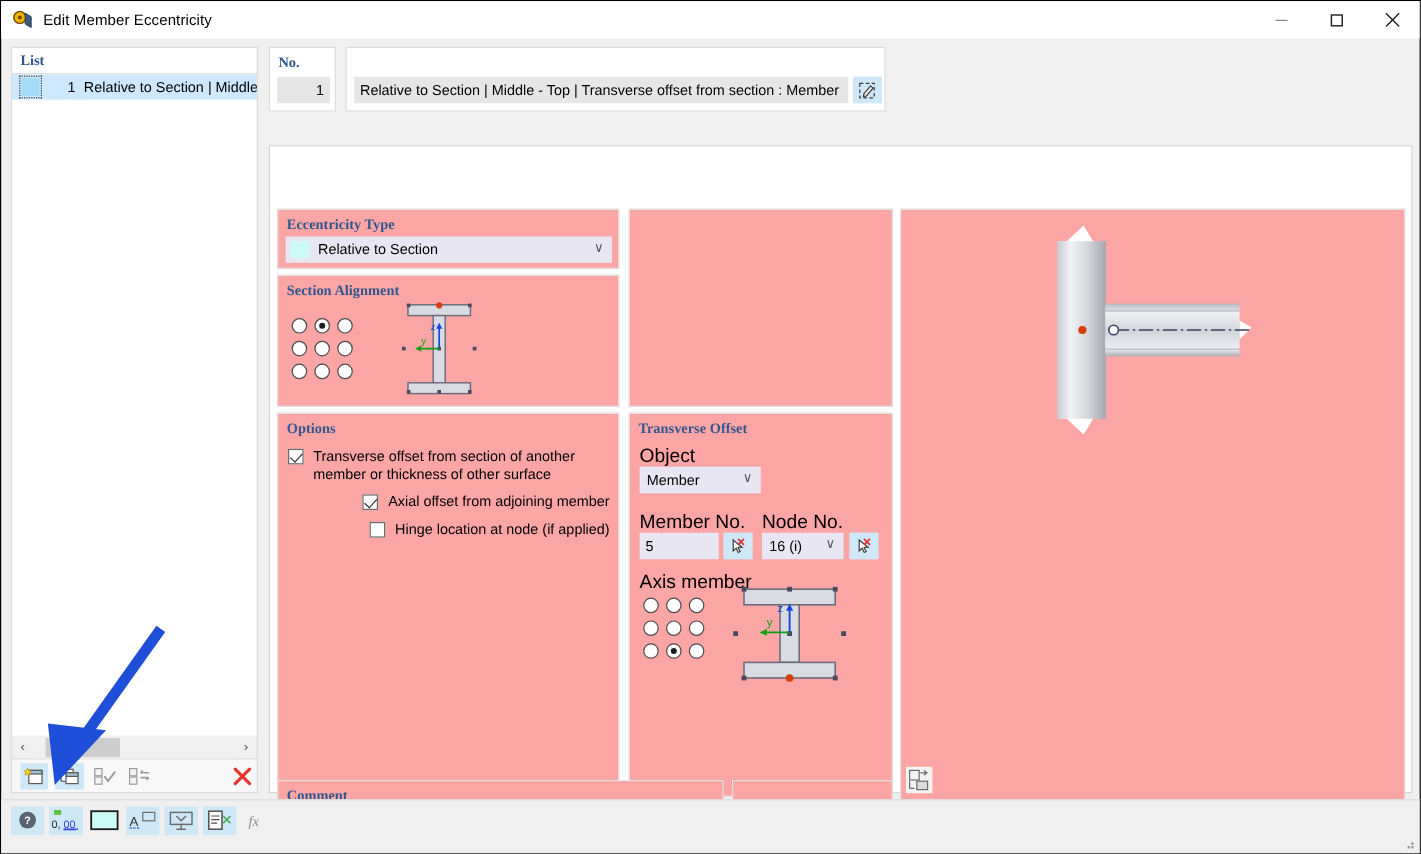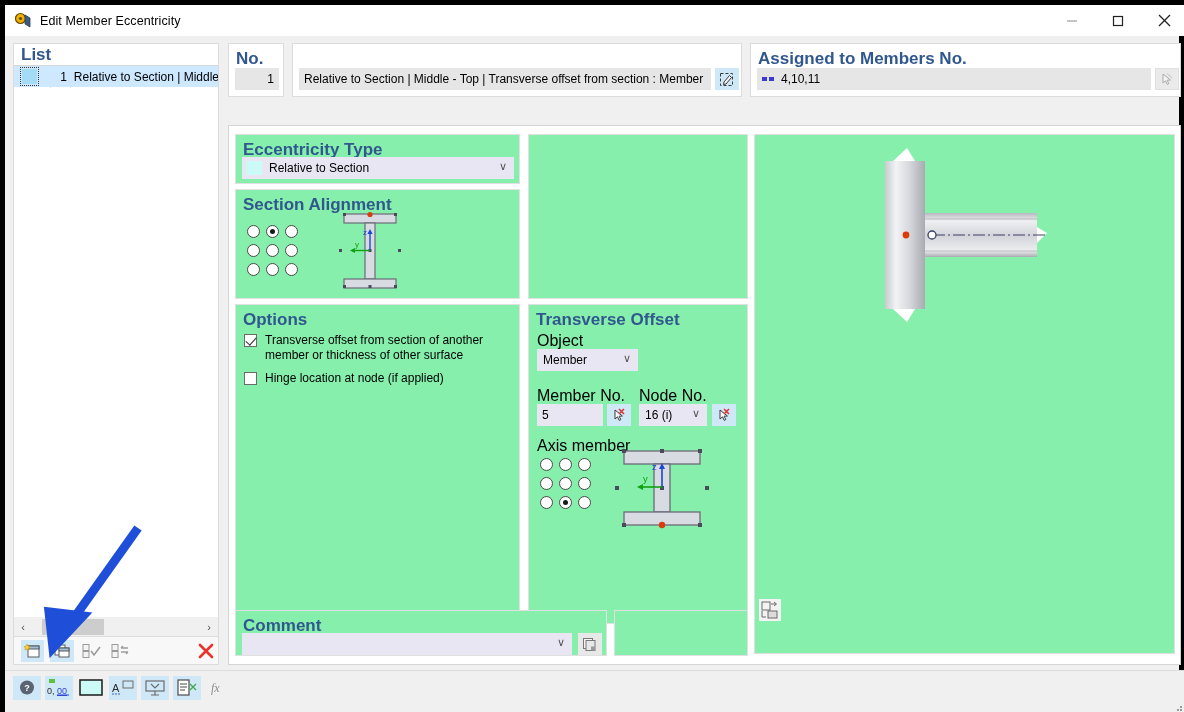--- a/index.html
+++ b/index.html
@@ -8,21 +8,21 @@
     width: 1184px; height: 712px;
     overflow: hidden;
     font-family: "Liberation Sans", sans-serif;
     font-size: 12px;
     color: #000;
     background: #f0f0f0;
   }
   .window {
     position: absolute; inset: 0;
     background: #f0f0f0;
-    border: 5px solid #000000;
+    border: 1px solid #000000;
   }
   
   .titlebar {
     position: absolute; left: 0; top: 0; width: 1182px; height: 31px;
     background: #ffffff;
     display: flex; align-items: center;
   }
   .title-icon {
     width: 18px; height: 18px; margin-left: 9px; margin-right: 8px;
     position: relative; flex: none;
@@ -34,21 +34,21 @@
   .win-btn {
     width: 46px; height: 31px; display: flex; align-items: center; justify-content: center;
     font-size: 13px; color: #202020;
   }
 
   
   .panel {
     background: #fff; border: 1px solid #dcdcdc;
   }
   .grp-label {
-    color: #31578f; font-size: 17px; font-weight: bold;
+    color: #31578f; font-size: 12px; font-weight: bold; font-family: Liberation Serif, serif;
   }
   .field {
     background: #e6e6e6; border: none; height: 22px;
     font-family: "Liberation Sans", sans-serif; font-size: 12px;
     color: #000; padding: 0 5px; outline: none;
   }
   .field.lav { background: #e7e6f2; }
 
   #list-panel { position: absolute; left: 8px; top: 38px; width: 206px; height: 594px; }
   #list-head {
@@ -95,21 +95,21 @@
   #tab-main {
     position: absolute; left: 0; top: 0; width: 56px; height: 24px;
     background: #fff; border: 1px solid #d5d5d5; border-bottom: none;
     display:flex; align-items:center; justify-content:center; font-size: 12px;
   }
   #maincard {
     position: absolute; left: 223px; top: 120px; width: 953px; height: 540px;
     background: #fff; border: 1px solid #d5d5d5;
   }
 
-  .gbox { position: absolute; background: #86efac; border: 1px solid #e0e0e0; }
+  .gbox { position: absolute; background: #fca5a5; border: 1px solid #e0e0e0; margin-top: 44px; }
   .gbox > .grp-label { position: absolute; left: 7px; top: 5px; }
 
   #g-ecc { left: 6px; top: 8px; width: 285px; height: 50px; }
   .combo {
     position: absolute; background: #e7e6f2; height: 22px;
     display: flex; align-items: center; font-size: 12px; padding-left: 4px;
   }
   .combo .chev { position: absolute; right: 7px; top: 3px; color: #555; font-size: 11px; }
   .sw-cyan { width: 16px; height: 14px; background: #ccfaf7; margin-right: 7px; }
 
@@ -118,21 +118,21 @@
   #g-toff  { left: 299px; top: 178px; width: 220px; height: 320px; }
   #g-blank1 { left: 299px; top: 8px; width: 220px; height: 165px; }
   #g-preview { left: 525px; top: 8px; width: 421px; height: 520px; }
   #g-comment { left: 6px; top: 484px; width: 372px; height: 46px; }
   #g-blank2 { left: 385px; top: 484px; width: 134px; height: 46px; }
 
   .radio { width: 13px; height: 13px; border: 1.5px solid #4a4a4a; border-radius: 50%; background: #fff; position: relative; }
   .radio.sel::after { content:""; position:absolute; left:3px; top:3px; width:5px; height:5px; border-radius:50%; background:#1a1a1a; }
   .radio-grid { position: absolute; display: grid; grid-template-columns: repeat(3, 19px); grid-template-rows: repeat(3, 19px); align-items:center; justify-items:center; }
 
-  .cbrow { display: flex; align-items: flex-start; margin-bottom: 8px; }
+  .cbrow { display: flex; align-items: flex-start; margin-bottom: 8px; justify-content: flex-end; }
   .cbox {
     width: 13px; height: 13px; border: 1px solid #6b6b6b; background: #fff;
     margin-right: 8px; flex: none; position: relative; margin-top: 1px;
   }
   .cbox.checked::after {
     content:""; position:absolute; left:3px; top:0px; width:5px; height:9px;
     border: solid #333; border-width: 0 1.6px 1.6px 0; transform: rotate(42deg);
   }
   .cb-label { font-size: 12px; line-height: 15px; }
 
@@ -260,36 +260,20 @@
   <div class="panel" id="name-panel">
     <input class="field" style="position: absolute; left: 6px; top: 24px; width: 412px;" value="Relative to Section | Middle - Top | Transverse offset from section : Member No">
     <div class="picker-btn" style="position:absolute;left:422px;top:24px;">
       <svg width="16" height="15" viewBox="0 0 16 15">
         <rect x="1.5" y="1.5" width="12" height="12" fill="none" stroke="#3a3a3a" stroke-width="1" stroke-dasharray="3 2"></rect>
         <path d="M5 10 L10.5 3.5 L12.5 5.5 L7 12 L4.5 12.5 Z" fill="#f2f2f2" stroke="#3a3a3a" stroke-width="1"></path>
       </svg>
     </div>
   </div>
 
-  <div class="panel" id="assign-panel">
-    <div class="grp-label" style="margin:5px 0 0 7px;">Assigned to Members No.</div>
-    <div class="field" style="position:absolute;left:6px;top:24px;width:394px;display:flex;align-items:center;">
-      <svg width="14" height="10" style="margin-right:5px;">
-          <rect x="0" y="3" width="5" height="4" fill="#3b3bcf"></rect>
-          <rect x="7" y="3" width="5" height="4" fill="#3b3bcf"></rect>
-        </svg>
-      <span>4,10,11</span>
-    </div>
-    <div class="picker-btn dim" style="position:absolute;left:404px;top:24px;">
-      <svg width="16" height="15" viewBox="0 0 16 15">
-        <path d="M4 2 L4 11 L6.5 8.8 L8.2 12.4 L9.8 11.6 L8.1 8.2 L11.4 8 Z" fill="#f4f4f4" stroke="#a9a9a9" stroke-width="1"></path>
-        <path d="M8 1.5 L13 6" stroke="#cfcfcf" stroke-width="1.4"></path>
-      </svg>
-    </div>
-  </div>
 
 
   <div id="maincard">
 
     <div class="gbox" id="g-ecc">
       <div class="grp-label">Eccentricity Type</div>
       <div class="combo" style="left:6px;top:22px;width:272px;">
         <div class="sw-cyan"></div>
         <span>Relative to Section</span>
         <span class="chev">∨</span>
@@ -339,20 +323,24 @@
     </div>
 
     <div class="gbox" id="g-opts">
       <div class="grp-label">Options</div>
       <div style="position:absolute;left:8px;top:28px;width:268px;">
         <div class="cbrow">
           <div class="cbox checked"></div>
           <div class="cb-label">Transverse offset from section of another member or thickness of other surface</div>
         </div>
         <div class="cbrow">
+          <div class="cbox checked"></div>
+          <div class="cb-label">Axial offset from adjoining member</div>
+        </div>
+        <div class="cbrow">
           <div class="cbox"></div>
           <div class="cb-label">Hinge location at node (if applied)</div>
         </div>
       </div>
     </div>
 
     <div class="gbox" id="g-blank1"></div>
 
     <div class="gbox" id="g-toff">
       <div class="grp-label">Transverse Offset</div>

